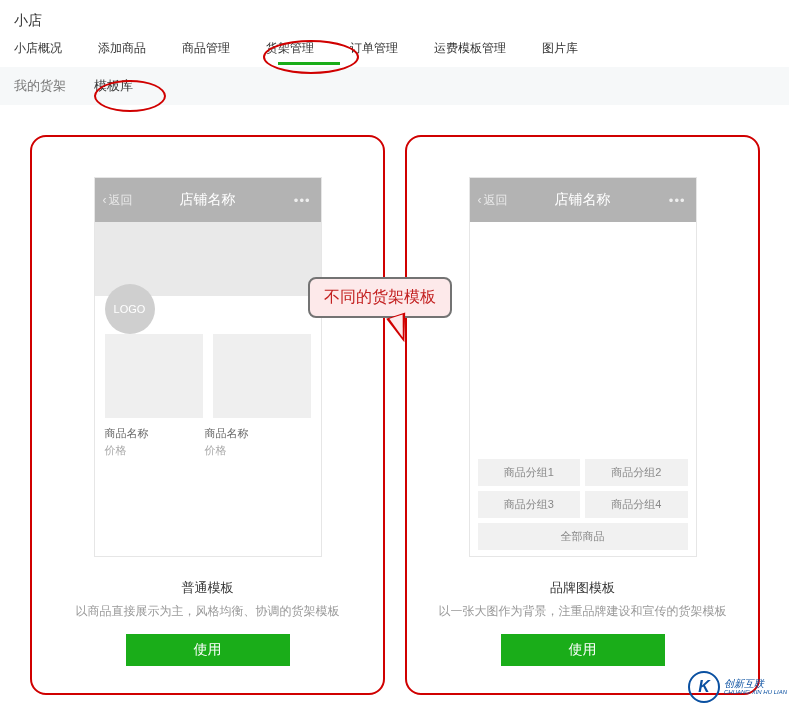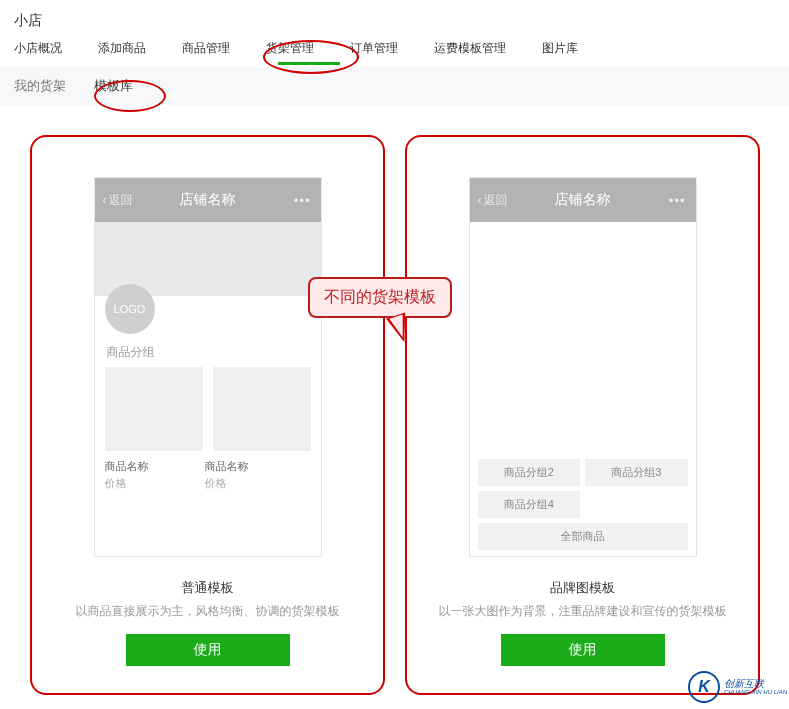--- a/index.html
+++ b/index.html
@@ -188,21 +188,21 @@
       pointer-events: none;
     }
     .hl1 { left: 263px; top: 40px; width: 96px; height: 34px; }
     .hl2 { left: 94px; top: 80px; width: 72px; height: 32px; }
     
     .callout {
       position: absolute;
       left: 308px;
       top: 277px;
       background: #fde9ea;
-      border: 2px solid #b91c1c;
+      border: 2px solid #737373;
       border-radius: 8px;
       padding: 8px 14px;
       font-size: 16px;
       color: #c32020;
     }
     .callout-tail {
       position: absolute;
       left: 390px;
       top: 315px;
       width: 0; height: 0;
@@ -280,21 +280,20 @@
         <span class="phone-back">
           <span>‹</span>
           <span>返回</span>
         </span>
         <span>店铺名称</span>
         <span class="phone-more">•••</span>
       </div>
       <div class="phone-body">
         <div class="hero-block"></div>
         <div class="logo-circle">LOGO</div>
-        <div class="group-label">商品分组</div>
         <div class="prod-row">
           <div class="prod-img"></div>
           <div class="prod-img"></div>
         </div>
         <div class="prod-labels">
           <div class="prod-label-col">
             <div class="pname">商品名称</div>
             <div class="pprice">价格</div>
           </div>
           <div class="prod-label-col">
@@ -314,20 +313,21 @@
       <div class="phone-header">
         <span class="phone-back">
           <span>‹</span>
           <span>返回</span>
         </span>
         <span>店铺名称</span>
         <span class="phone-more">•••</span>
       </div>
       <div class="brand-body">
         <div class="brand-btns">
+          <div class="brand-btn">商品分组1</div>
           <div class="brand-btn">商品分组2</div>
           <div class="brand-btn">商品分组3</div>
           <div class="brand-btn">商品分组4</div>
           <div class="brand-btn full">全部商品</div>
         </div>
       </div>
     </div>
     <div class="template-title">品牌图模板</div>
     <div class="template-desc">以一张大图作为背景，注重品牌建设和宣传的货架模板</div>
     <button class="use-btn">使用</button>

